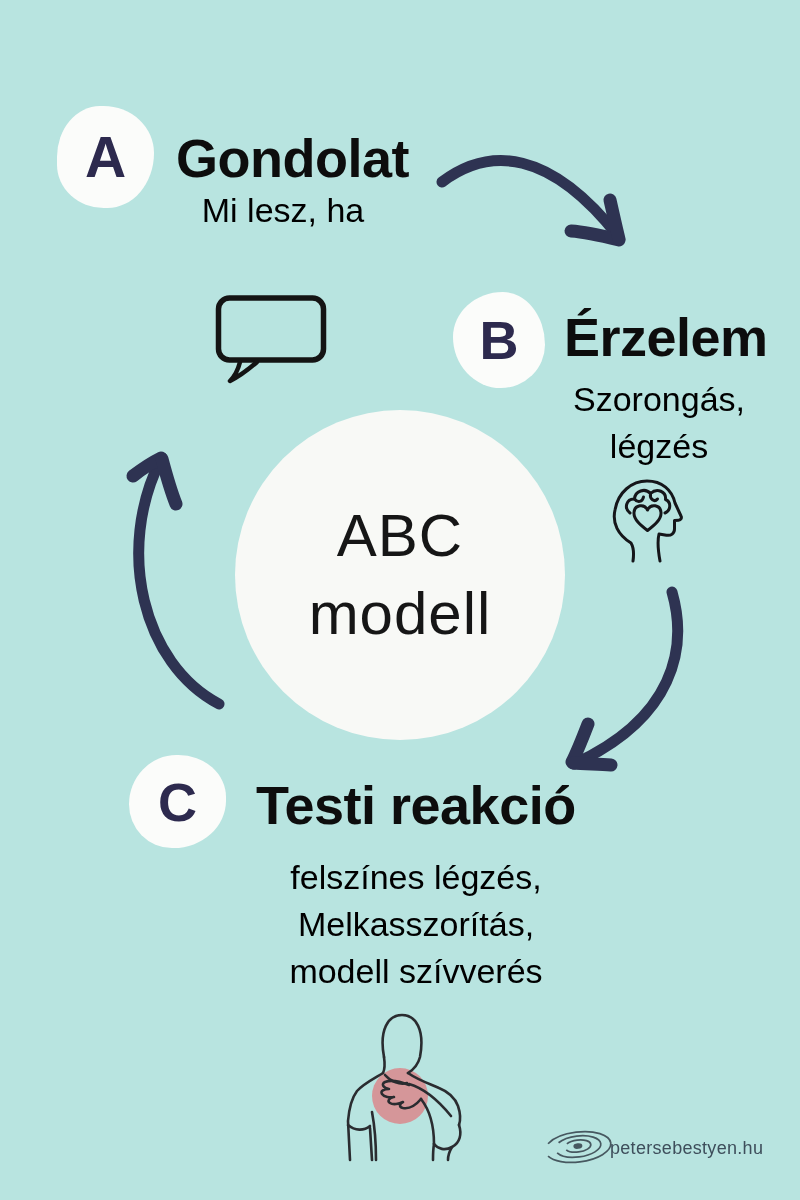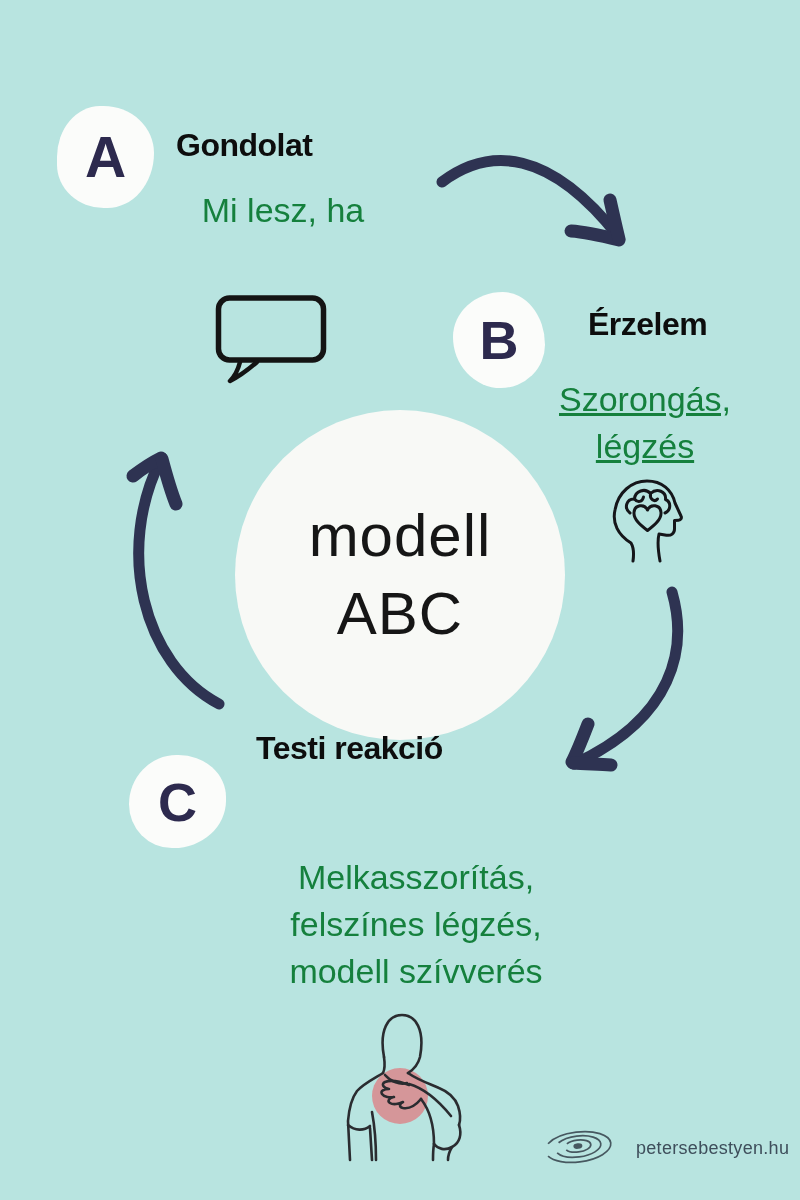--- a/index.html
+++ b/index.html
@@ -16,39 +16,39 @@
     position:absolute;background:#fbfcfa;color:#2d2a4e;font-weight:700;
     display:flex;align-items:center;justify-content:center;
   }
   .blob-a{left:57px;top:106px;width:97px;height:102px;font-size:57px;
     border-radius:46% 54% 50% 50% / 52% 48% 56% 44%;}
   .blob-b{left:453px;top:292px;width:92px;height:96px;font-size:54px;
     border-radius:54% 46% 48% 52% / 47% 55% 45% 53%;}
   .blob-c{left:129px;top:755px;width:97px;height:93px;font-size:54px;
     border-radius:50% 50% 55% 45% / 54% 46% 52% 48%;}
   
-  .step-title{position:absolute;font-weight:700;color:#0d0d0d;font-size:32px;
+  .step-title{position:absolute;font-weight:700;color:#0d0d0d;font-size:54px;
     letter-spacing:-0.5px;white-space:nowrap;}
   .title-a{left:176px;top:127px;}
-  .title-b{left:588px;top:306px;}
-  .title-c{left:256px;top:730px;}
+  .title-b{left:564px;top:306px;}
+  .title-c{left:256px;top:774px;}
   
-  .step-desc{position:absolute;color:#15803d;font-size:34px;line-height:47px;text-align:center;}
+  .step-desc{position:absolute;color:#000000;font-size:34px;line-height:47px;text-align:center;}
   .desc-a{left:130px;top:187px;width:306px;}
-  .desc-b{left:518px;top:376px;width:254px;text-decoration:underline;}
+  .desc-b{left:532px;top:376px;width:254px;}
   .desc-c{left:256px;top:854px;width:320px;}
   .step-desc span{display:block;}
   
   .center-circle{
     position:absolute;left:235px;top:410px;width:330px;height:330px;border-radius:50%;
     background:#f8f9f6;display:flex;flex-direction:column;align-items:center;justify-content:center;
   }
   .center-line{font-size:60px;font-weight:300;color:#161616;letter-spacing:1px;line-height:78px;}
   
-  .site-label{position:absolute;left:636px;top:1138px;font-size:18px;color:#3e4e5b;letter-spacing:.3px;}
+  .site-label{position:absolute;left:610px;top:1138px;font-size:18px;color:#3e4e5b;letter-spacing:.3px;}
 </style>
 </head>
 <body>
 
 <div class="canvas">
 
   <svg class="abs" style="left:435px;top:138px;" width="200" height="115" viewBox="0 0 200 115">
     <g fill="none" stroke="#2e3352" stroke-linecap="round" stroke-linejoin="round">
       <path d="M7 44 C55 8 115 12 183 98" stroke-width="11"></path>
       <path d="M136 93 C152 94 168 98 184 102" stroke-width="13"></path>
@@ -66,22 +66,22 @@
 
   <svg class="abs" style="left:88px;top:418px;" width="155" height="295" viewBox="0 0 155 295">
     <g fill="none" stroke="#2e3352" stroke-linecap="round" stroke-linejoin="round">
       <path d="M131 286 C55 246 27 132 73 41" stroke-width="11"></path>
       <path d="M45 58 C54 51 63 45 73 40" stroke-width="13"></path>
       <path d="M88 86 C82 71 78 56 74 41" stroke-width="13"></path>
     </g>
   </svg>
 
   <div class="center-circle">
+    <div class="center-line">ABC</div>
     <div class="center-line">modell</div>
-    <div class="center-line">ABC</div>
   </div>
 
   <div class="blob blob-a">
     <span>A</span>
   </div>
   <div class="step-title title-a">Gondolat</div>
   <div class="step-desc desc-a">
     <span>Mi lesz, ha</span>
   </div>
 
@@ -109,22 +109,22 @@
       <path d="M42.5 17.5 C41.5 23.5 46.5 26.5 49.5 23"></path>
       <path d="M39.5 34 C36.5 27.5 26.5 28.5 26 36.5 C25.5 43.5 33 49.5 39.5 54.5 C46 49.5 53.5 43.5 53 36.5 C52.5 28.5 42.5 27.5 39.5 34 Z"></path>
     </g>
   </svg>
 
   <div class="blob blob-c">
     <span>C</span>
   </div>
   <div class="step-title title-c">Testi reakció</div>
   <div class="step-desc desc-c">
+    <span>felszínes légzés,</span>
     <span>Melkasszorítás,</span>
-    <span>felszínes légzés,</span>
     <span>modell szívverés</span>
   </div>
 
   <svg class="abs" style="left:343px;top:1012px;" width="124" height="150" viewBox="0 0 124 150">
     <circle cx="57" cy="84" r="28" fill="#dc8287" opacity="0.8"></circle>
     <g fill="none" stroke="#2a2c30" stroke-width="2.6" stroke-linecap="round" stroke-linejoin="round">
 
       <path d="M41 45 C36 18 45 3 59 3 C73 3 82 18 77 45 C75 53 70 58 65 61"></path>
       <path d="M41 45 C42 52 42 57 40 61"></path>
 

